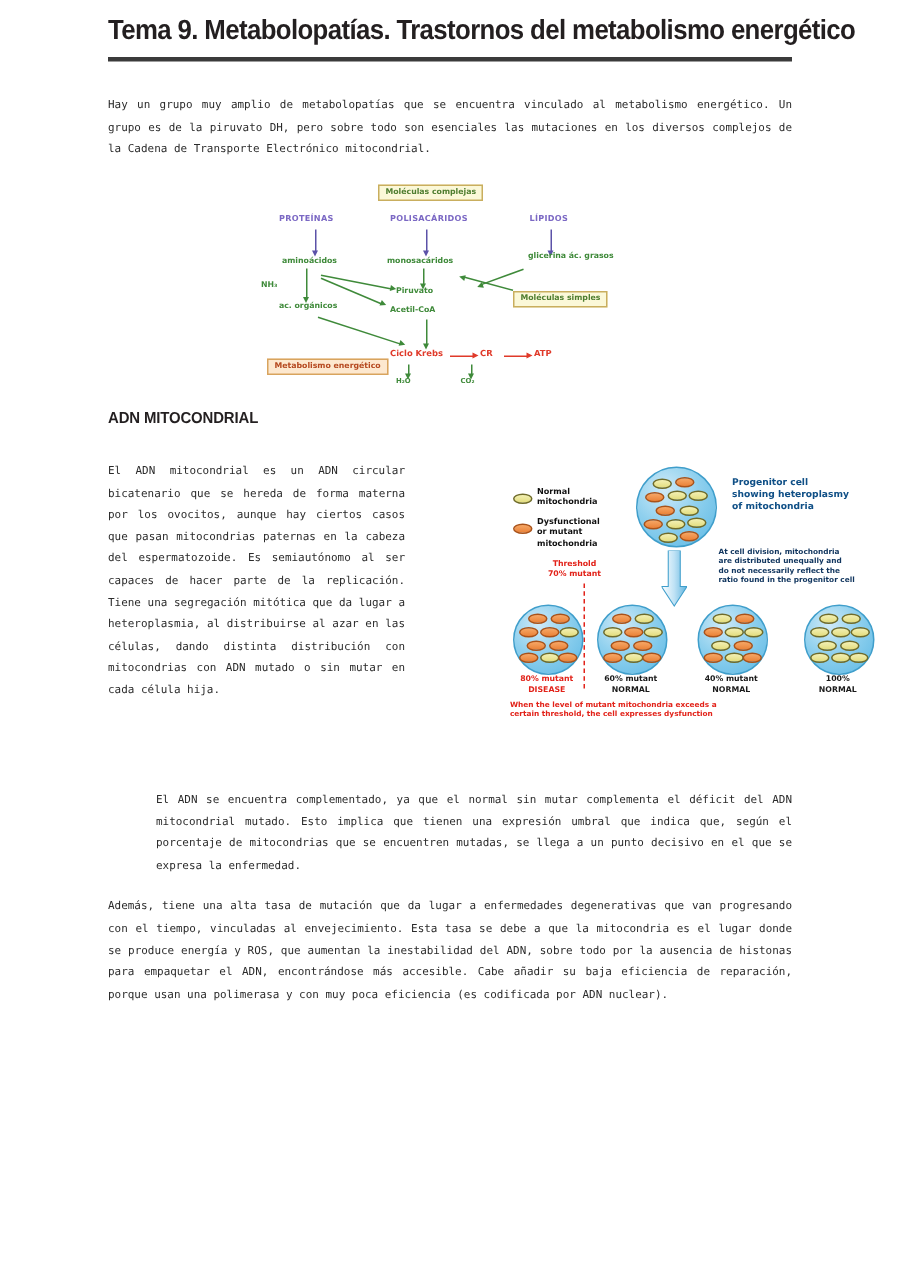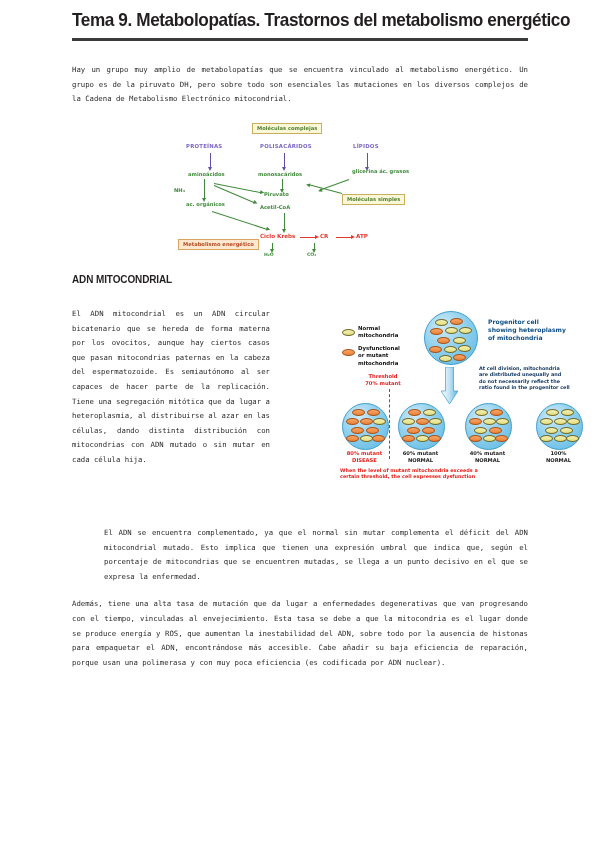--- a/index.html
+++ b/index.html
@@ -242,21 +242,21 @@
   }
 </style>
 </head>
 <body>
 
 <div class="page">
 
   <div class="doc-title">Tema 9. Metabolopatías. Trastornos del metabolismo energético</div>
   <div class="title-rule"></div>
 
-  <p class="para first">Hay un grupo muy amplio de metabolopatías que se encuentra vinculado al metabolismo energético. Un grupo es de la piruvato DH, pero sobre todo son esenciales las mutaciones en los diversos complejos de la Cadena de Metabolismo Electrónico mitocondrial.</p>
+  <p class="para first">Hay un grupo muy amplio de metabolopatías que se encuentra vinculado al metabolismo energético. Un grupo es de la piruvato DH, pero sobre todo son esenciales las mutaciones en los diversos complejos de la Cadena de Transporte Electrónico mitocondrial.</p>
 
   <div class="fig1-wrap">
     <div class="fig1">
 
       <div class="f1 box" style="left:88px; top:2px;">Moléculas complejas</div>
 
       <div class="f1 cap" style="left:22px; top:22px;">PROTEÍNAS</div>
       <div class="f1 cap" style="left:96px; top:22px;">POLISACÁRIDOS</div>
       <div class="f1 cap" style="left:189px; top:22px;">LÍPIDOS</div>
 

